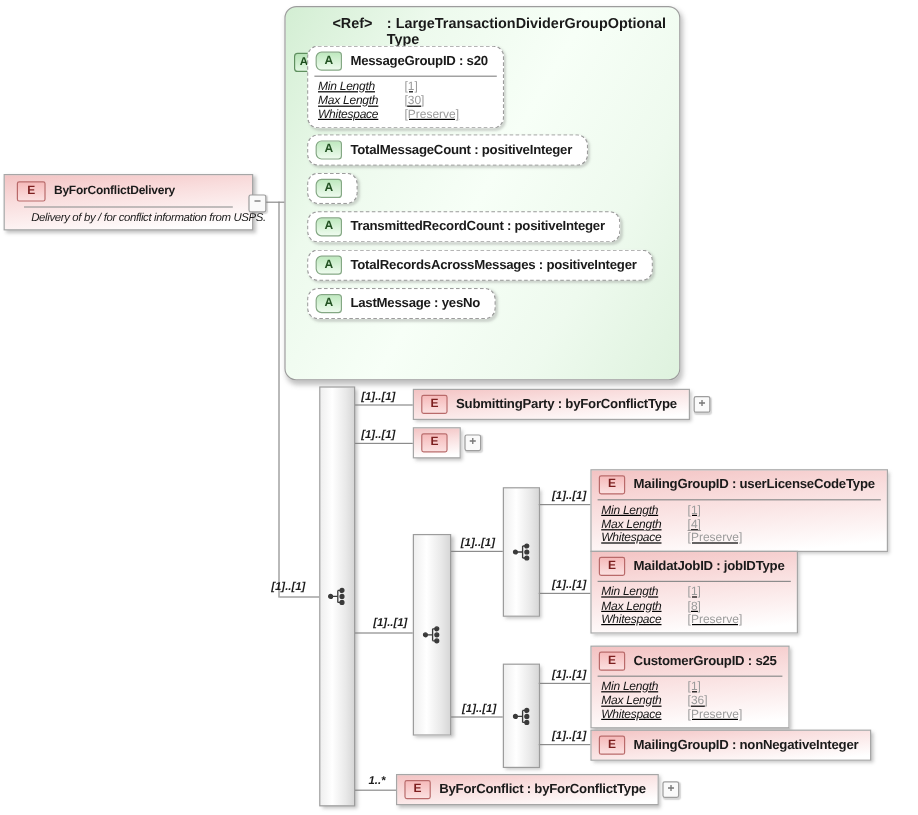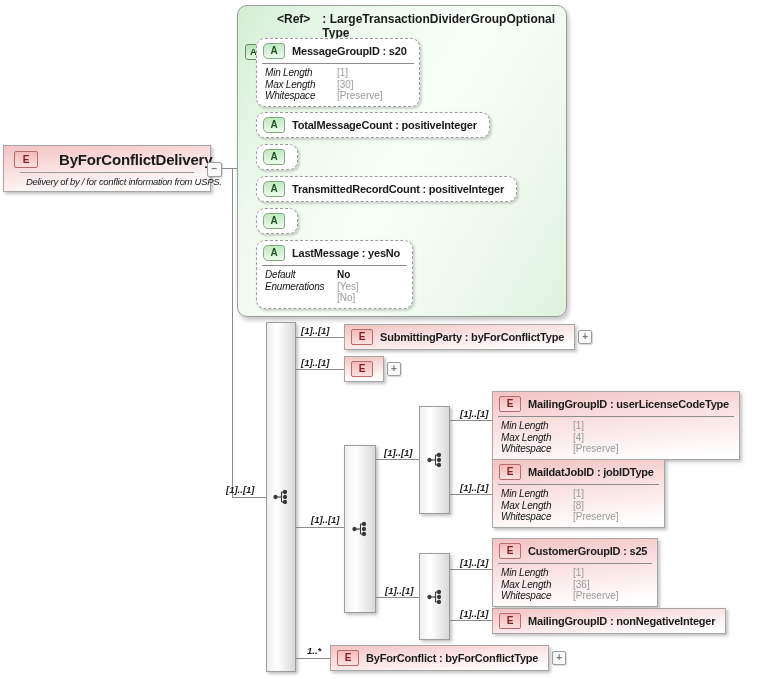--- a/index.html
+++ b/index.html
@@ -8,35 +8,35 @@
   
   .hl{position:absolute;height:1px;background:#8c8c8c;}
   .vl{position:absolute;width:1px;background:#8c8c8c;}
   
   .card{position:absolute;font-style:italic;font-weight:bold;font-size:9.5px;color:#1c1c1c;white-space:nowrap;}
   
   .box{position:absolute;border:1px solid #a6a6a6;box-shadow:2px 2px 3px rgba(120,120,120,.45);}
   .pink{background:linear-gradient(175deg,#f3c3c3 0%,#f9dede 38%,#ffffff 92%);}
   .hdr{display:flex;align-items:center;gap:7px;padding:4px 10px 4px 6px;}
   .t11{font-weight:bold;font-size:11px;color:#1a1a1a;white-space:nowrap;letter-spacing:-0.2px;}
-  .t12{font-weight:bold;font-size:15px;color:#1a1a1a;white-space:nowrap;letter-spacing:-0.2px;margin-left:14px;}
+  .t12{font-weight:bold;font-size:10px;color:#1a1a1a;white-space:nowrap;letter-spacing:-0.2px;}
   
   .eicon{width:20px;height:14px;flex:0 0 auto;border:1px solid #b96a6a;border-radius:2px;
          background:linear-gradient(180deg,#f6baba,#fbe0e0);color:#7c1f1f;
          font:bold 10px/14px "Liberation Sans",sans-serif;text-align:center;}
   .eicon.big{width:22px;height:15px;line-height:15px;}
   .aicon{width:20px;height:14px;flex:0 0 auto;border:1px solid #84a884;border-radius:5px 3px 3px 5px;
          background:linear-gradient(180deg,#bfe9bf,#eefbee);color:#235223;
          font:bold 10px/14px "Liberation Sans",sans-serif;text-align:center;}
   .agicon{width:22px;height:14px;flex:0 0 auto;border:1px solid #5f8f5f;border-radius:3px;
          background:linear-gradient(180deg,#b7e3b7,#e3f8e3);color:#1d4d1d;
          font:bold 9.5px/14px "Liberation Sans",sans-serif;text-align:center;margin-top:32px;}
   
   .facets{border-top:1px solid #8c8c8c;margin:0 5px;padding:3px 3px 4px 3px;}
-  .frow{display:grid;grid-template-columns:72px auto;font-size:10px;line-height:11.5px;}
+  .frow{display:grid;grid-template-columns:72px auto;font-size:10px;line-height:11.5px;text-decoration:underline;}
   .fname{font-style:italic;color:#141414;letter-spacing:-0.2px;white-space:nowrap;}
   .fval{color:#9b9b9b;white-space:nowrap;}
   .fval.strong{color:#141414;font-weight:bold;}
   
   .annot{border-top:1px solid #9a9a9a;margin:0 16px;padding:3px 6px 4px 6px;
          font-style:italic;font-size:9.5px;letter-spacing:-0.3px;color:#1c1c1c;white-space:nowrap;}
   
   .ag{position:absolute;left:237px;top:5px;width:328px;height:310px;border:1px solid #9c9c9c;border-radius:10px;
       background:linear-gradient(120deg,#d3eed3 0%,#edfaed 25%,#f7fff7 50%,#eefaee 75%,#def2de 100%);
       box-shadow:2px 3px 4px rgba(120,120,120,.45);}
@@ -133,41 +133,28 @@
   <div class="attr" style="left:256px;top:176px;">
     <div class="hdr">
       <span class="aicon">A</span>
       <span class="t11">TransmittedRecordCount : positiveInteger</span>
     </div>
   </div>
 
   <div class="attr" style="left:256px;top:208px;">
     <div class="hdr">
       <span class="aicon">A</span>
+      <span class="t11">TotalRecordsAcrossMessages : positiveInteger</span>
     </div>
   </div>
 
   <div class="attr" style="left:256px;top:240px;">
     <div class="hdr">
       <span class="aicon">A</span>
       <span class="t11">LastMessage : yesNo</span>
-    </div>
-    <div class="facets">
-      <div class="frow">
-          <span class="fname">Default</span>
-          <span class="fval strong">No</span>
-        </div>
-      <div class="frow">
-          <span class="fname">Enumerations</span>
-          <span class="fval">[Yes]</span>
-        </div>
-      <div class="frow">
-          <span class="fname"></span>
-          <span class="fval">[No]</span>
-        </div>
     </div>
   </div>
 
   <div class="box pink" style="left:3px;top:145px;width:206px;">
     <div class="hdr" style="padding:5px 8px 4px 10px;">
       <span class="eicon big">E</span>
       <span class="t12">ByForConflictDelivery</span>
     </div>
     <div class="annot">Delivery of by / for conflict information from USPS.</div>
   </div>

